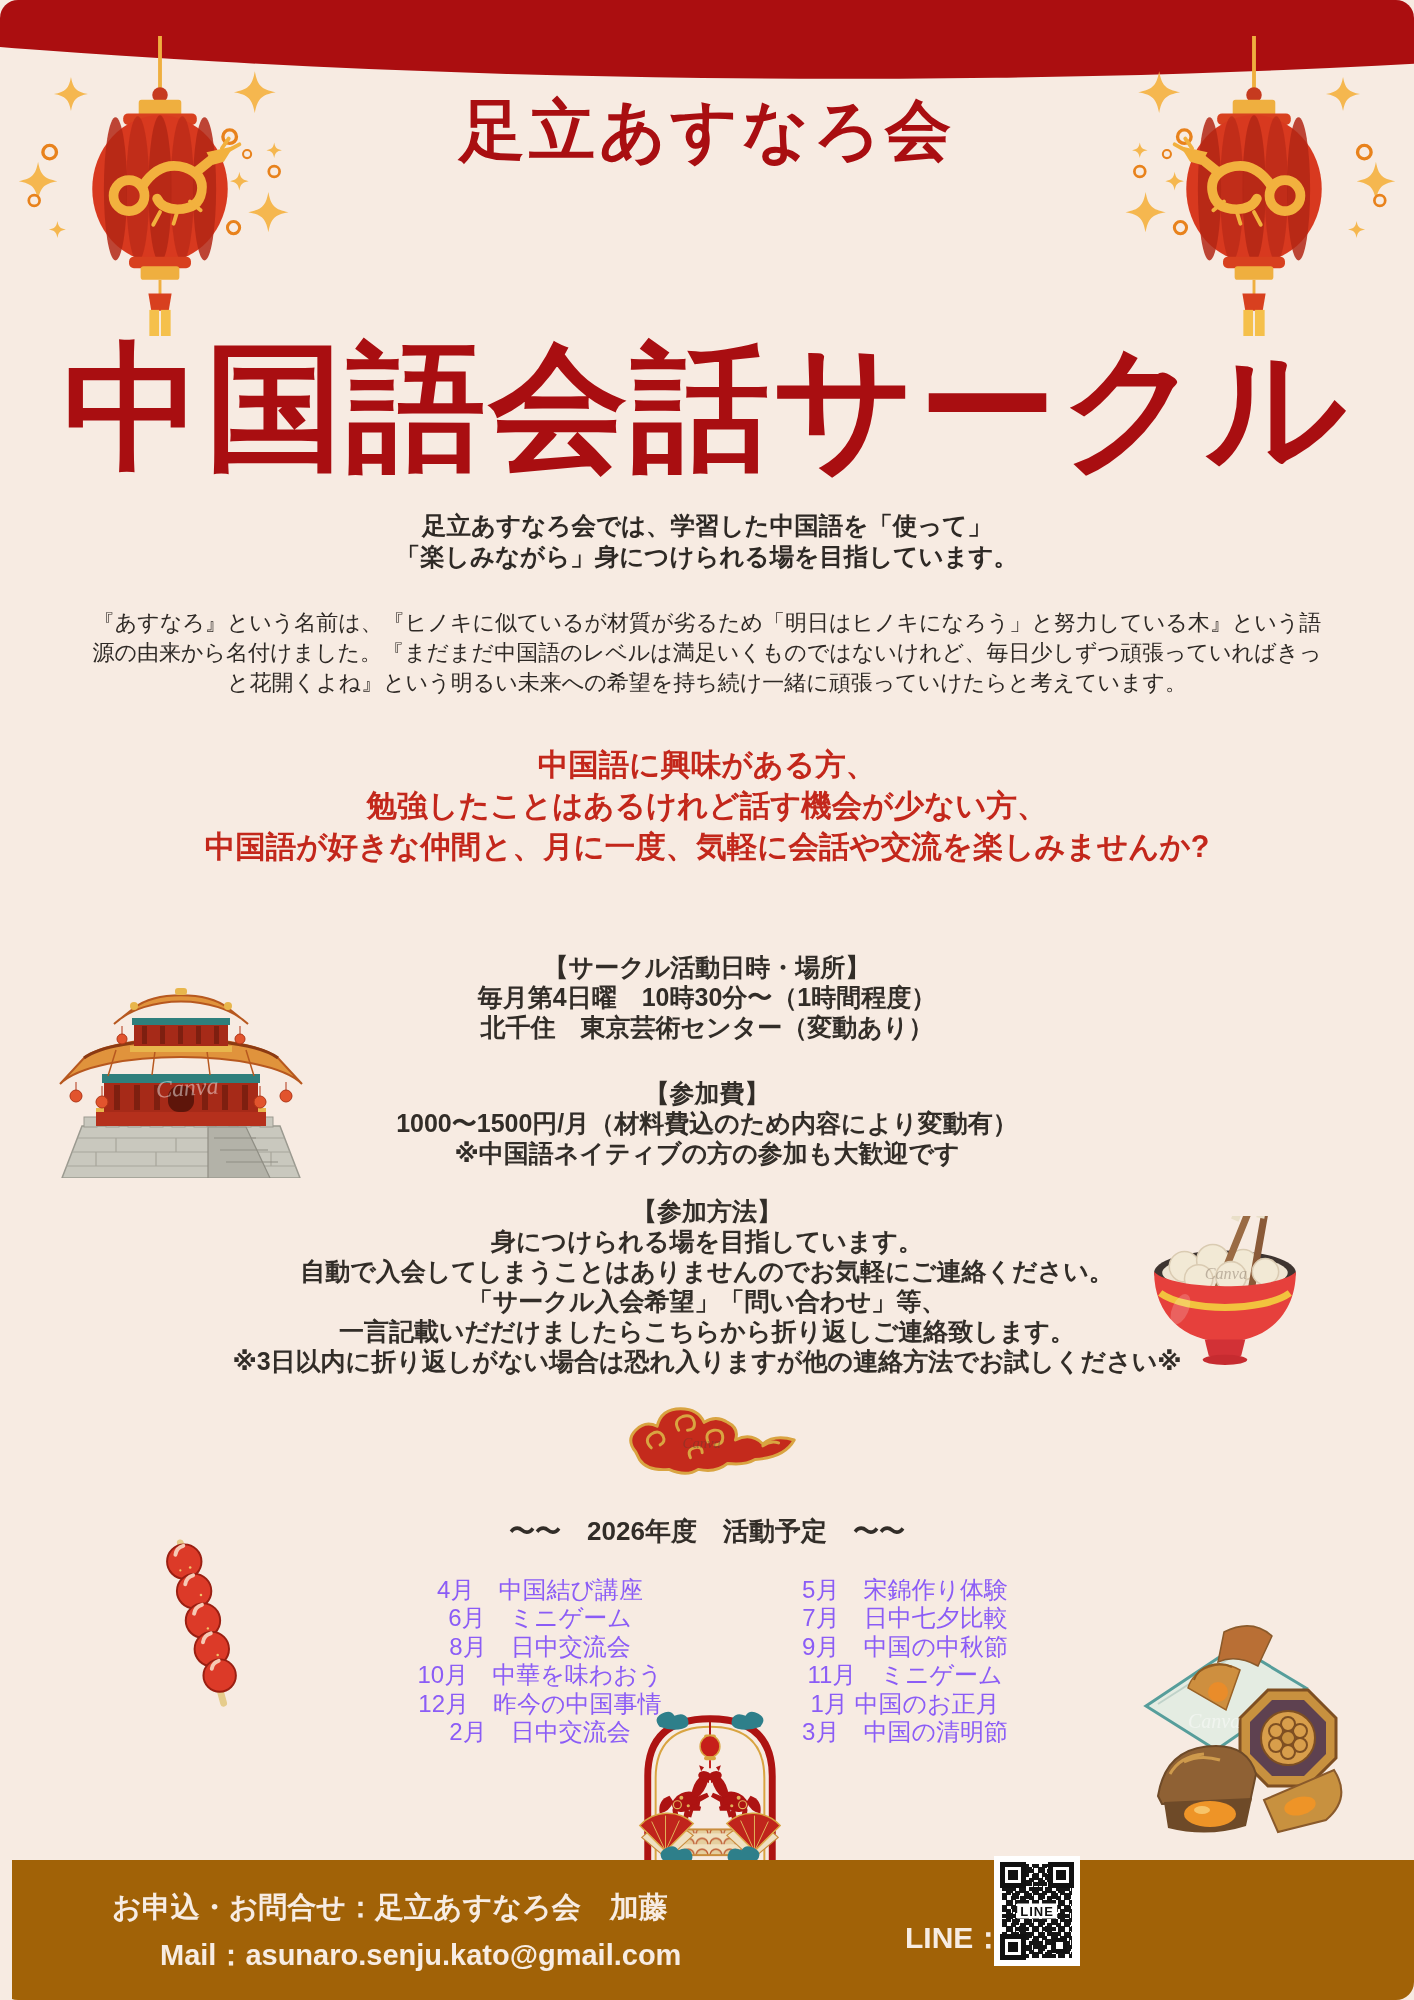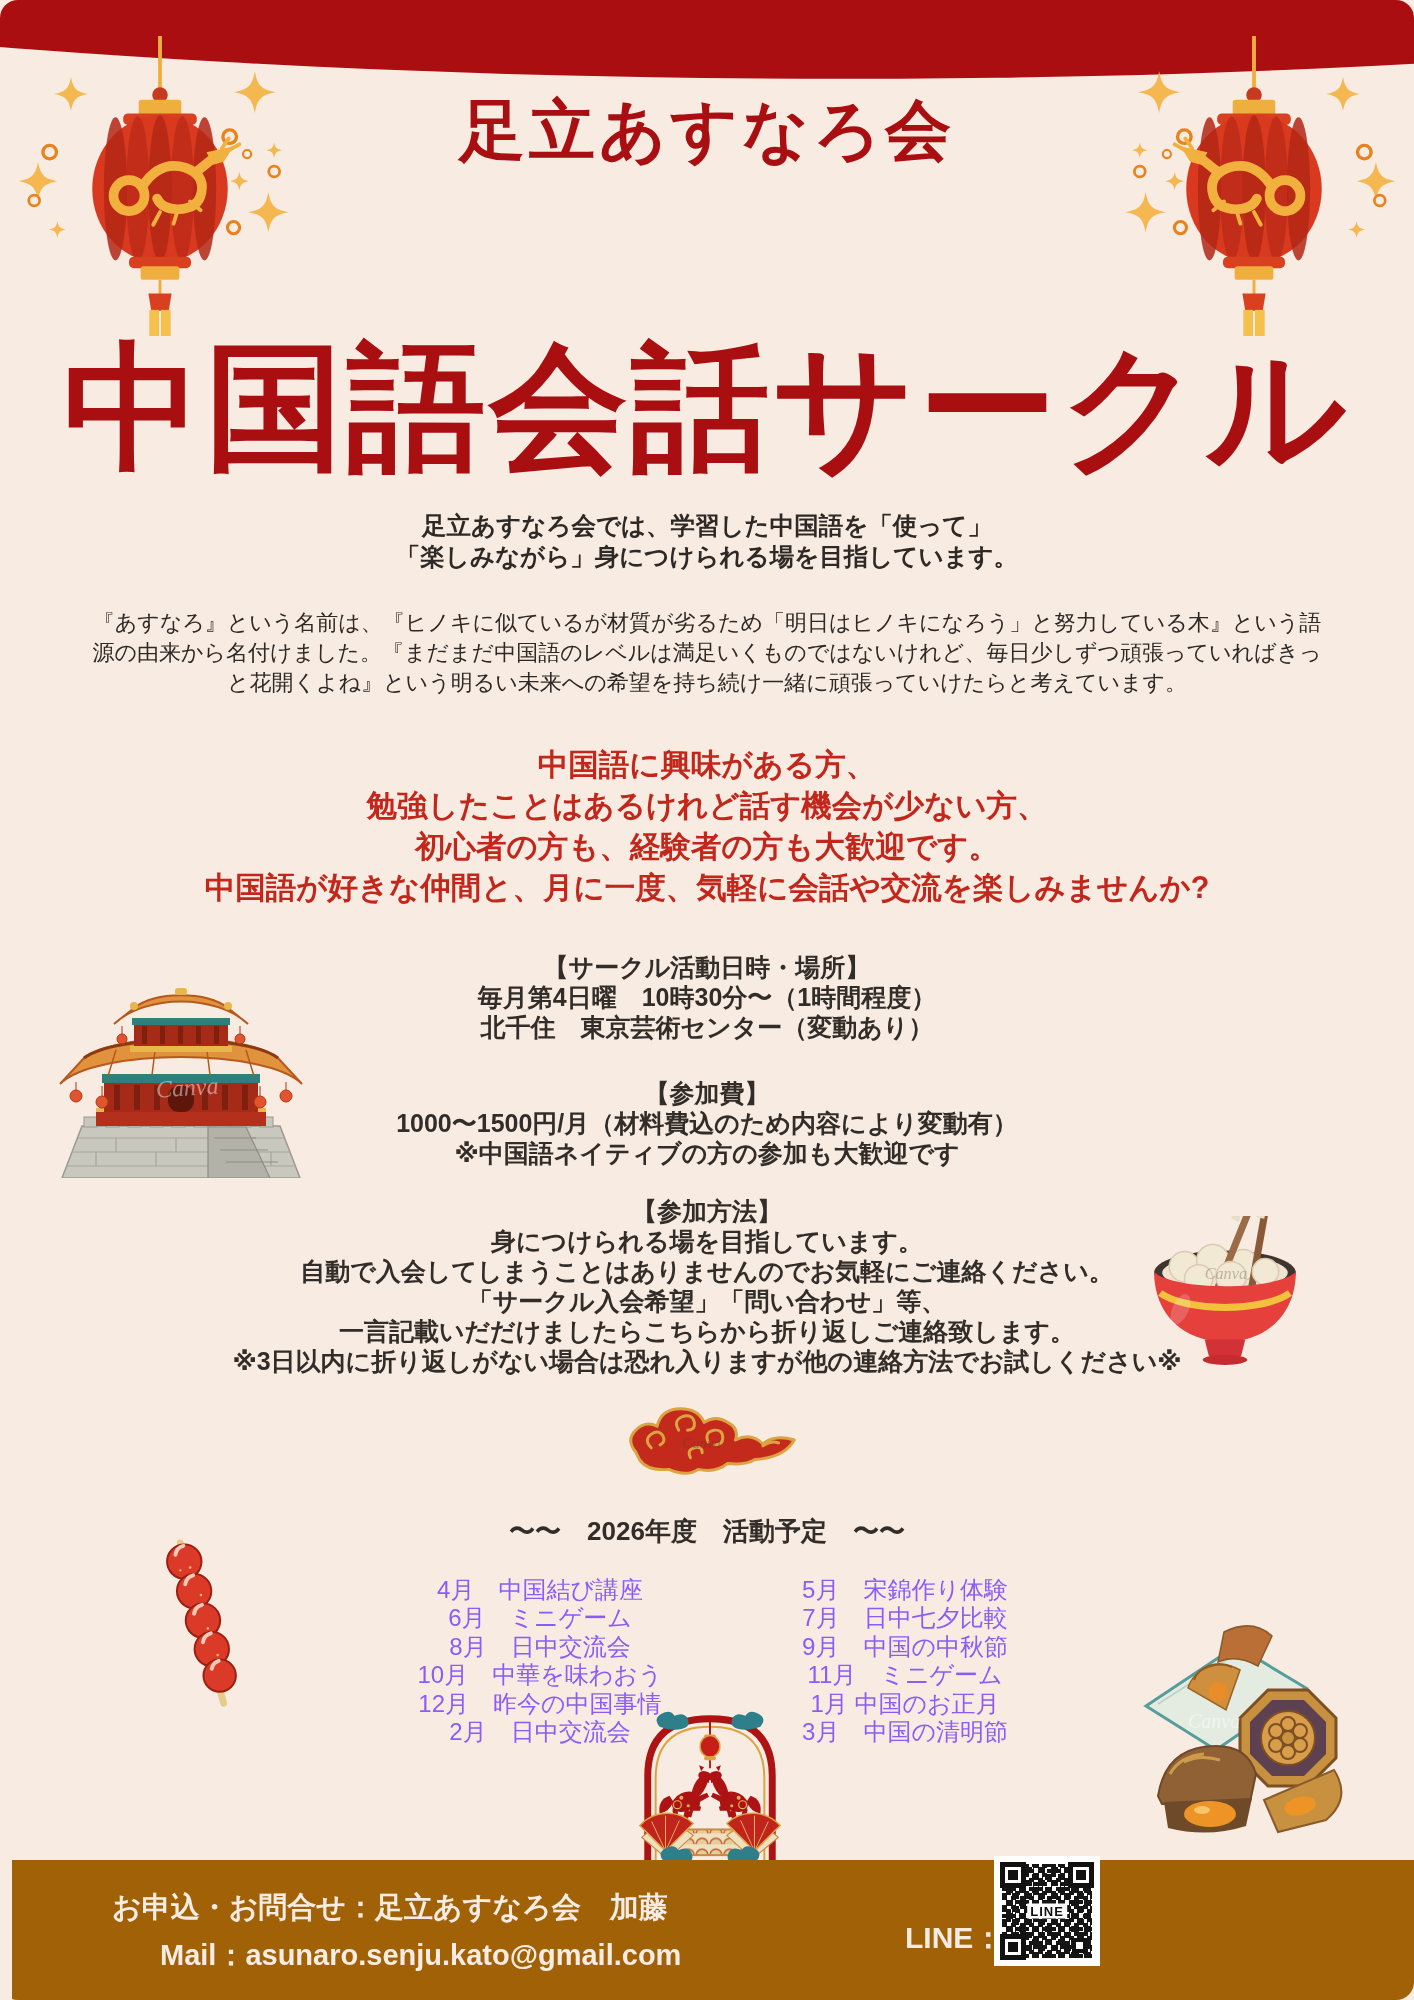--- a/index.html
+++ b/index.html
@@ -12,21 +12,21 @@
   .org-line{font-size:66px;font-weight:800;letter-spacing:4px;color:#A90E11;}
   .main-title{font-size:138px;font-weight:900;letter-spacing:4px;color:#A90E11;white-space:nowrap;}
   .intro-line{font-size:24.5px;line-height:31px;font-weight:700;color:#2E2925;}
   .about-line{font-size:22px;line-height:30px;font-weight:500;color:#2E2925;}
   .invite-line{font-size:30.5px;line-height:41px;font-weight:600;color:#C3271B;}
   .sect{font-size:25px;line-height:30px;font-weight:600;color:#322D28;}
   .sched-head{font-size:26px;font-weight:600;color:#322D28;}
   .sched-col{font-size:24px;line-height:28.4px;font-weight:500;color:#8b5cf6;text-align:center;}
   .footer-band{position:absolute;left:12px;top:1860px;width:1414px;height:140px;background:#a16207;z-index:6;padding-left:12px;}
   .footer-text{position:absolute;color:#F7ECE3;font-weight:600;white-space:nowrap;}
-  .qr{position:absolute;left:982px;top:-4px;width:106px;height:110px;background:#fff;z-index:7;}
+  .qr{position:absolute;left:982px;top:-4px;width:86px;height:110px;background:#fff;z-index:7;}
   .qr-dots{position:absolute;inset:8px;
     background-image:repeating-conic-gradient(#151515 0% 25%, transparent 0% 50%),
                      repeating-conic-gradient(#151515 0% 25%, transparent 0% 50%);
     background-size:9px 9px,13px 13px;background-position:0 0,4px 3px;}
   .qr-finder{position:absolute;width:26px;height:26px;background:#fff;border:5px solid #111;box-sizing:border-box;}
   .qr-finder::after{content:"";position:absolute;inset:3px;background:#111;}
   .qr-tl{left:6px;top:6px}.qr-tr{right:6px;top:6px}.qr-bl{left:6px;bottom:6px}
   .qr-align{position:absolute;right:13px;bottom:13px;width:15px;height:15px;border:4px solid #111;background:#fff;box-sizing:border-box;}
   .qr-label{position:absolute;left:50%;top:50%;transform:translate(-50%,-50%);background:#fff;
             padding:0 3px;font-weight:900;font-size:13px;color:#111;letter-spacing:1px;}
@@ -143,21 +143,20 @@
 
   <div class="abs ctr" style="top:608px">
     <div class="about-line">『あすなろ』という名前は、『ヒノキに似ているが材質が劣るため「明日はヒノキになろう」と努力している木』という語</div>
     <div class="about-line">源の由来から名付けました。『まだまだ中国語のレベルは満足いくものではないけれど、毎日少しずつ頑張っていればきっ</div>
     <div class="about-line">と花開くよね』という明るい未来への希望を持ち続け一緒に頑張っていけたらと考えています。</div>
   </div>
 
   <div class="abs ctr" style="top:744px">
     <div class="invite-line">中国語に興味がある方、</div>
     <div class="invite-line">勉強したことはあるけれど話す機会が少ない方、</div>
-    <div class="invite-line">初心者の方も、経験者の方も大歓迎です。</div>
     <div class="invite-line">中国語が好きな仲間と、月に一度、気軽に会話や交流を楽しみませんか?</div>
   </div>
 
   <div class="abs ctr sect" style="top:952px">
     <div>【サークル活動日時・場所】</div>
     <div>毎月第4日曜　10時30分〜（1時間程度）</div>
     <div>北千住　東京芸術センター（変動あり）</div>
   </div>
 
   <div class="abs ctr sect" style="top:1078px">

